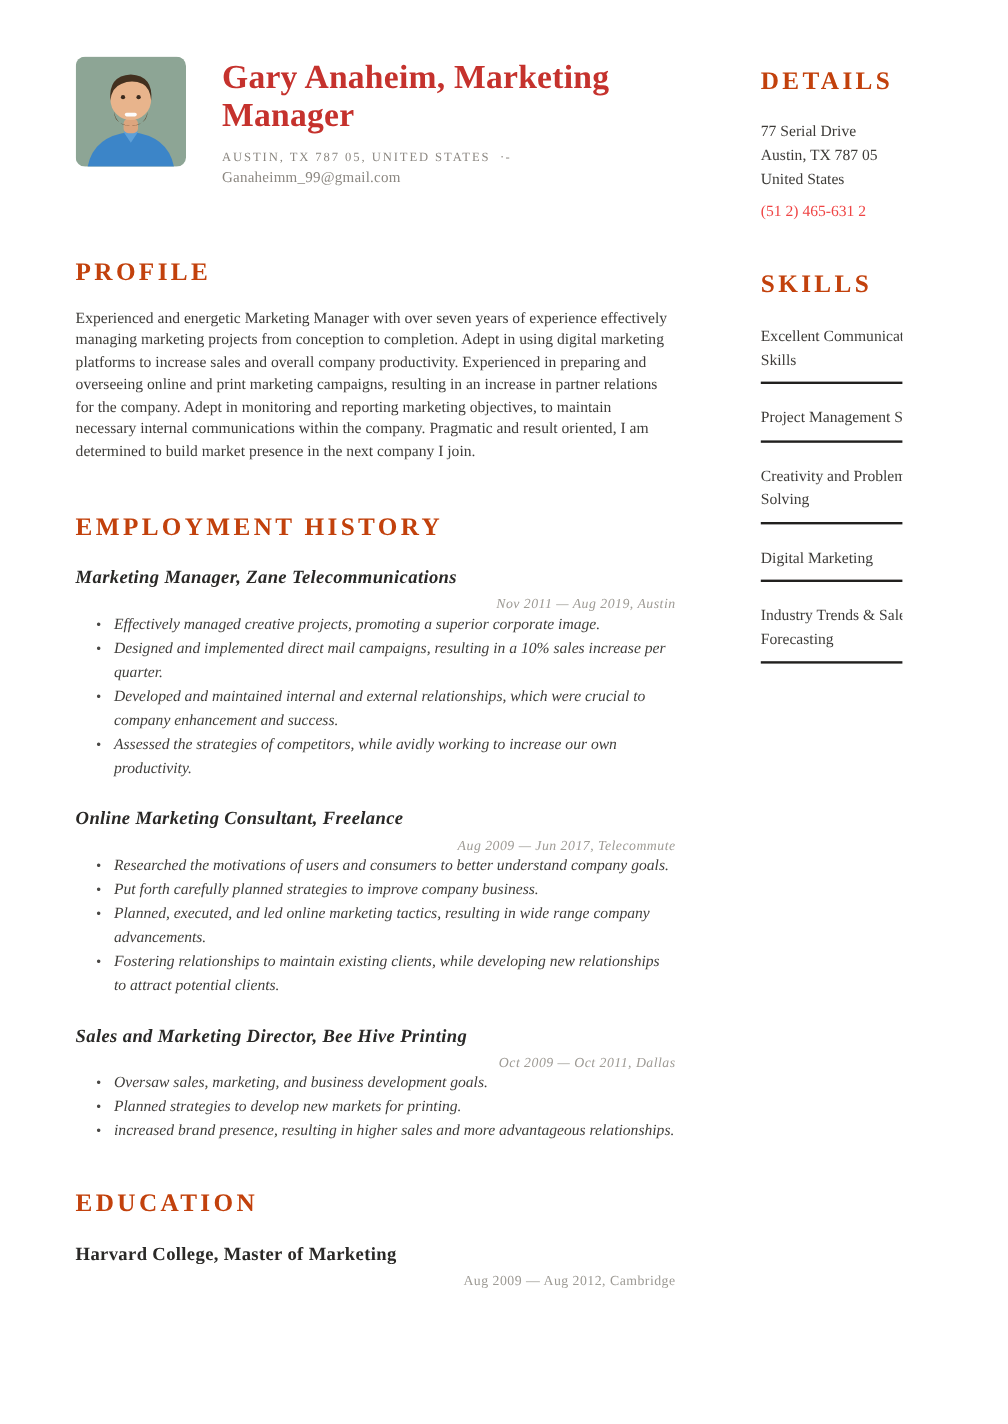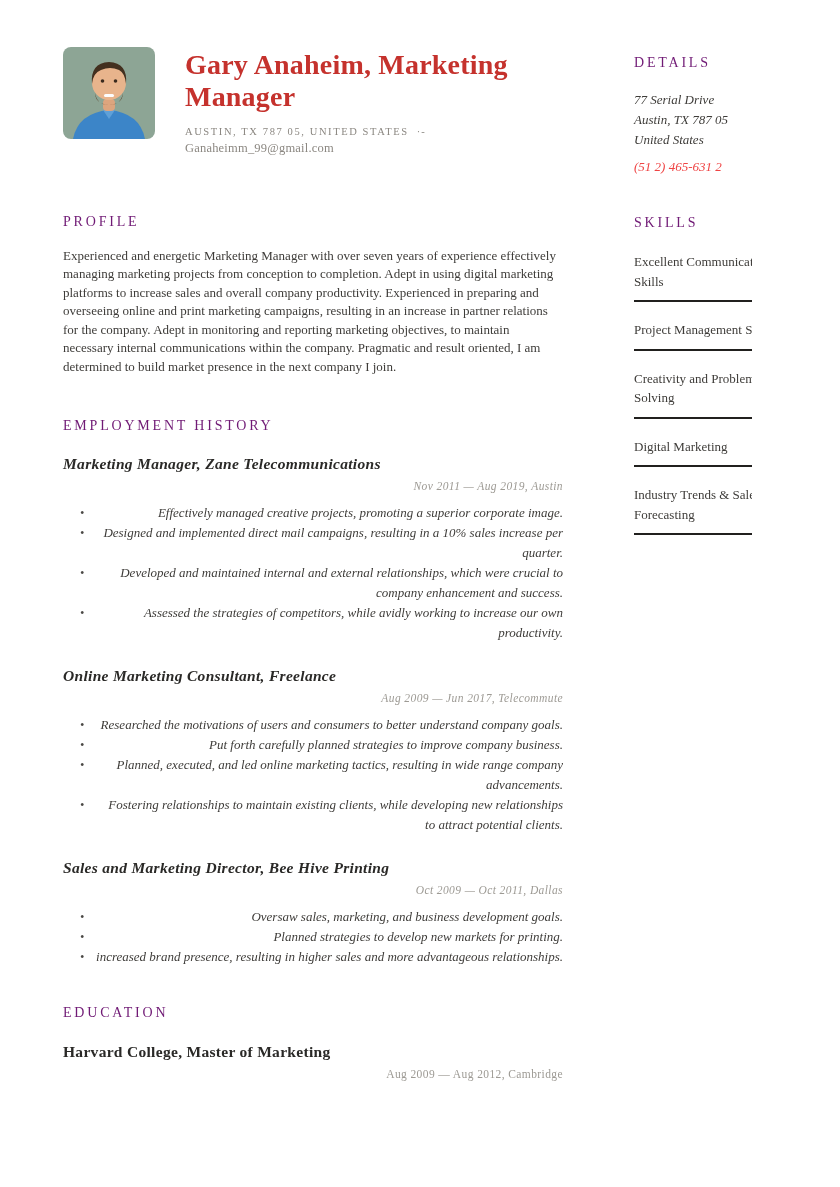--- a/index.html
+++ b/index.html
@@ -13,42 +13,42 @@
   
   .header-row { display:flex; align-items:flex-start; }
   .photo { width:92px; height:92px; border-radius:8px; overflow:hidden; flex:none; }
   .photo svg { display:block; }
   .header-text { margin-left:30px; padding-top:2px; }
   .name { font-size:28px; font-weight:700; color:#c5322d; line-height:1.16; letter-spacing:0.2px; max-width:360px; }
   .contact-caps { margin-top:12px; font-size:10.5px; letter-spacing:1.6px; color:#8b8781; }
   .contact-sep { margin-left:8px; letter-spacing:1px; }
   .email { margin-top:4px; font-size:12.5px; color:#8b8781; letter-spacing:0.2px; }
 
-  .section-heading { font-size:14px; letter-spacing:2.8px; color:#701a75; font-weight:400; }
+  .section-heading { font-size:21px; letter-spacing:2.8px; color:#c2410c; font-weight:700; }
 
   
   .profile-section { margin-top:58px; }
   .profile-text { margin-top:17px; font-size:13px; line-height:18.5px; color:#3e3c39; }
 
   
   .employment-section { margin-top:42px; }
   .job { margin-top:21px;font-style:italic; }
   .job + .job { margin-top:24px; }
   .job-title { font-size:15.5px; font-weight:700; color:#2a2927; letter-spacing:0.3px; }
   .job-dates { margin-top:7px; font-size:11.5px; color:#9d9a94; letter-spacing:0.4px;text-align:right; }
-  .job-bullets { margin-top:11px; padding-left:32px; list-style:none;text-align:right; }
+  .job-bullets { padding-left:32px; list-style:none; }
   .job-bullets li { font-size:13px; line-height:20px; color:#3e3c39; position:relative; }
   .job-bullets li::before { content:"\2022"; position:absolute; left:-15px; top:0; font-size:12px; color:#4a4845; }
 
   
   .education-section { margin-top:38px; }
   .edu-entry { margin-top:22px; }
 
   
-  .details-block { margin-top:19px;font-style:italic; }
+  .details-block { margin-top:19px; }
   .details-block .addr-line { font-size:13px; line-height:20px; color:#3e3c39; }
   .phone { margin-top:9px; font-size:13px; color:#ef4444; }
   .skills-section { margin-top:40px; }
   .skills-list { margin-top:21px; }
   .skill { margin-bottom:18px; }
   .skill-label { font-size:13px; line-height:19.5px; color:#3e3c39; }
   .skill-bar { margin-top:9px; height:2px; background:#21201e; width:100%; }
 </style>
 </head>
 <body>

